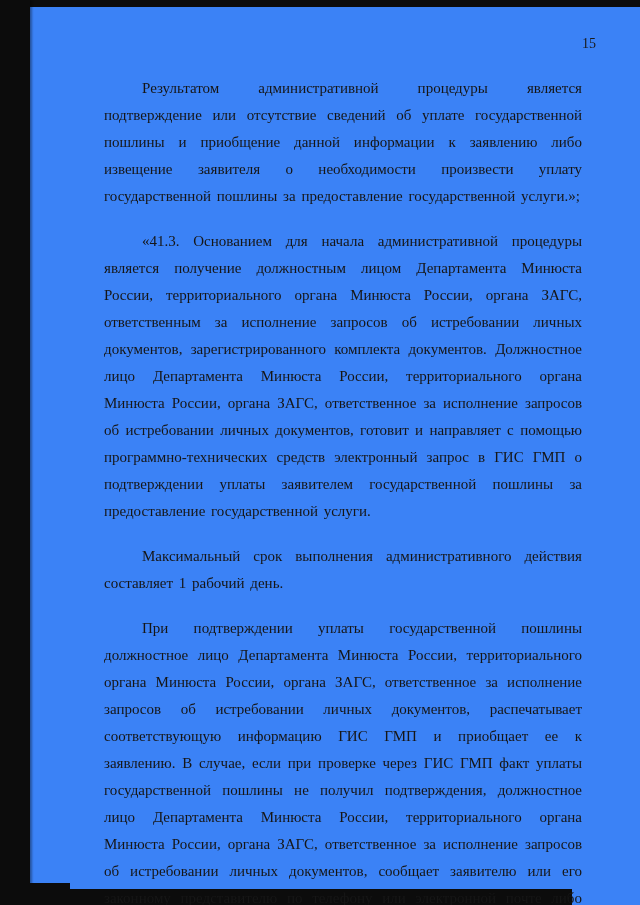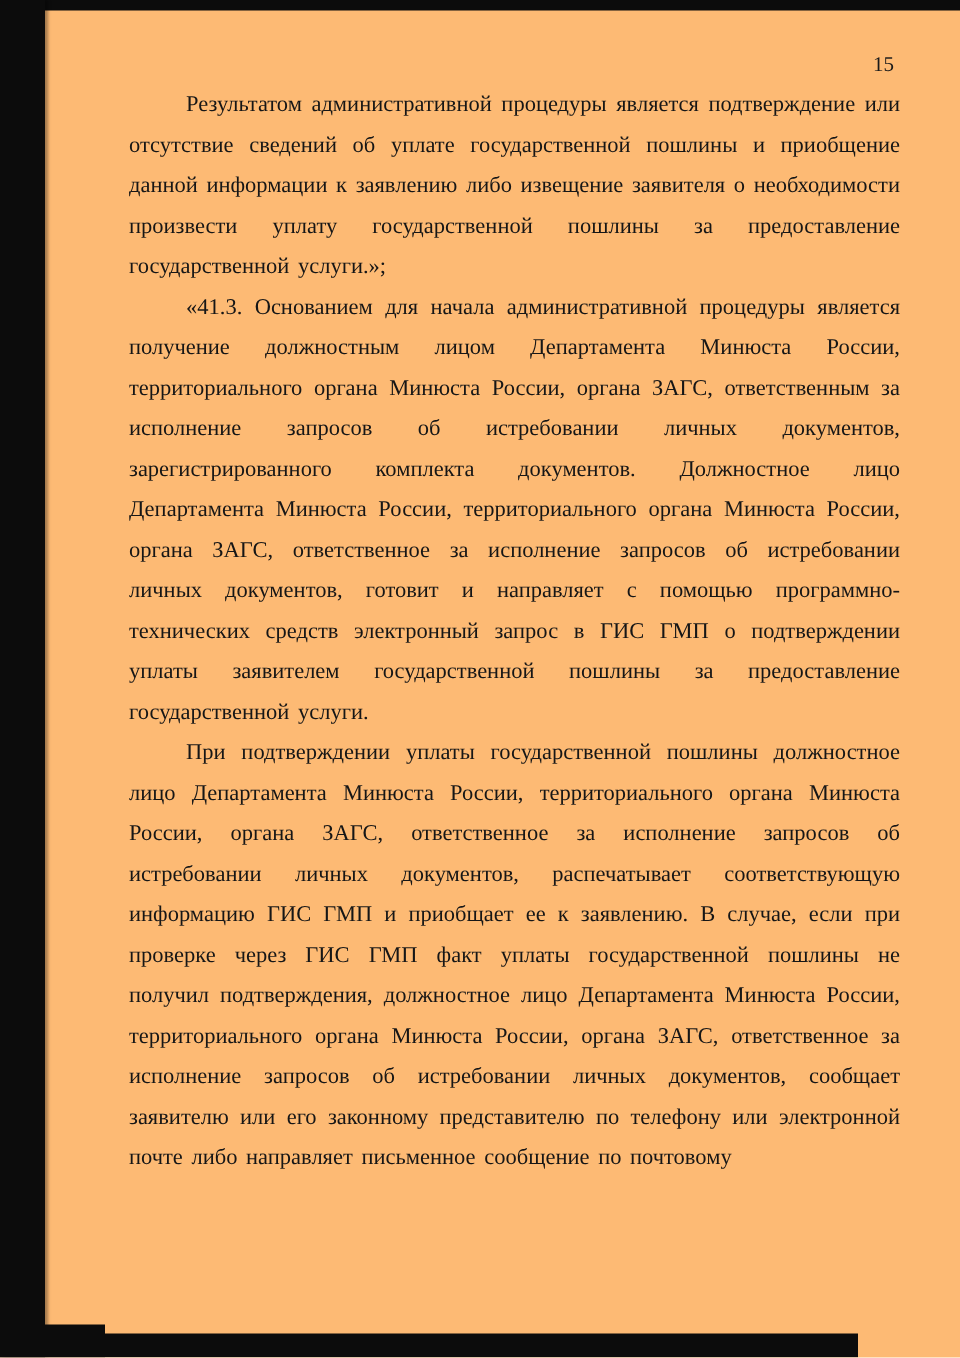--- a/index.html
+++ b/index.html
@@ -4,21 +4,21 @@
 <style>
   html, body {
     margin: 0;
     padding: 0;
     background: #ffffff;
   }
   .page {
     position: relative;
     width: 640px;
     height: 905px;
-    background: #fdba74;
+    background: #3b82f6;
     overflow: hidden;
     font-family: "Liberation Serif", serif;
     color: #151515;
   }
   .scan-edge {
     position: absolute;
     background: #0c0c0c;
   }
   .scan-edge.top {
     left: 0; top: 0;
@@ -44,21 +44,21 @@
     font-size: 14px;
     color: #1a1a1a;
   }
   .content {
     position: absolute;
     left: 86px;
     right: 40px;
     top: 57px;
   }
   .para {
-    margin: 0;
+    margin: 18px;
     font-size: 15px;
     line-height: 27px;
     text-align: justify;
     text-indent: 38px;
     word-spacing: 2px;
     color: #161616;
   }
 </style>
 </head>
 <body>
@@ -67,15 +67,16 @@
   <div class="scan-edge top"></div>
   <div class="scan-edge left"></div>
   <div class="scan-edge bottom-left"></div>
   <div class="scan-edge bottom"></div>
 
   <div class="page-number">15</div>
 
   <div class="content">
     <p class="para">Результатом административной процедуры является подтверждение или отсутствие сведений об уплате государственной пошлины и приобщение данной информации к заявлению либо извещение заявителя о необходимости произвести уплату государственной пошлины за предоставление государственной услуги.»;</p>
     <p class="para">«41.3. Основанием для начала административной процедуры является получение должностным лицом Департамента Минюста России, территориального органа Минюста России, органа ЗАГС, ответственным за исполнение запросов об истребовании личных документов, зарегистрированного комплекта документов. Должностное лицо Департамента Минюста России, территориального органа Минюста России, органа ЗАГС, ответственное за исполнение запросов об истребовании личных документов, готовит и направляет с помощью программно-технических средств электронный запрос в ГИС ГМП о подтверждении уплаты заявителем государственной пошлины за предоставление государственной услуги.</p>
+    <p class="para">Максимальный срок выполнения административного действия составляет 1 рабочий день.</p>
     <p class="para">При подтверждении уплаты государственной пошлины должностное лицо Департамента Минюста России, территориального органа Минюста России, органа ЗАГС, ответственное за исполнение запросов об истребовании личных документов, распечатывает соответствующую информацию ГИС ГМП и приобщает ее к заявлению. В случае, если при проверке через ГИС ГМП факт уплаты государственной пошлины не получил подтверждения, должностное лицо Департамента Минюста России, территориального органа Минюста России, органа ЗАГС, ответственное за исполнение запросов об истребовании личных документов, сообщает заявителю или его законному представителю по телефону или электронной почте либо направляет письменное сообщение по почтовому</p>
   </div>
 </div>
 
 </body></html>

